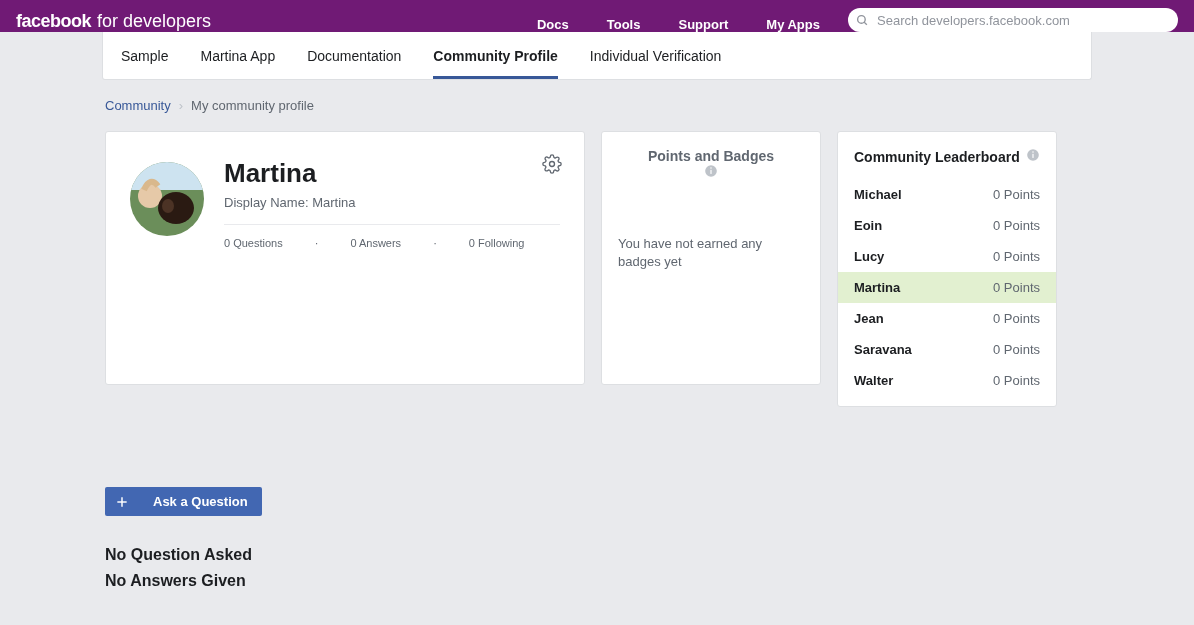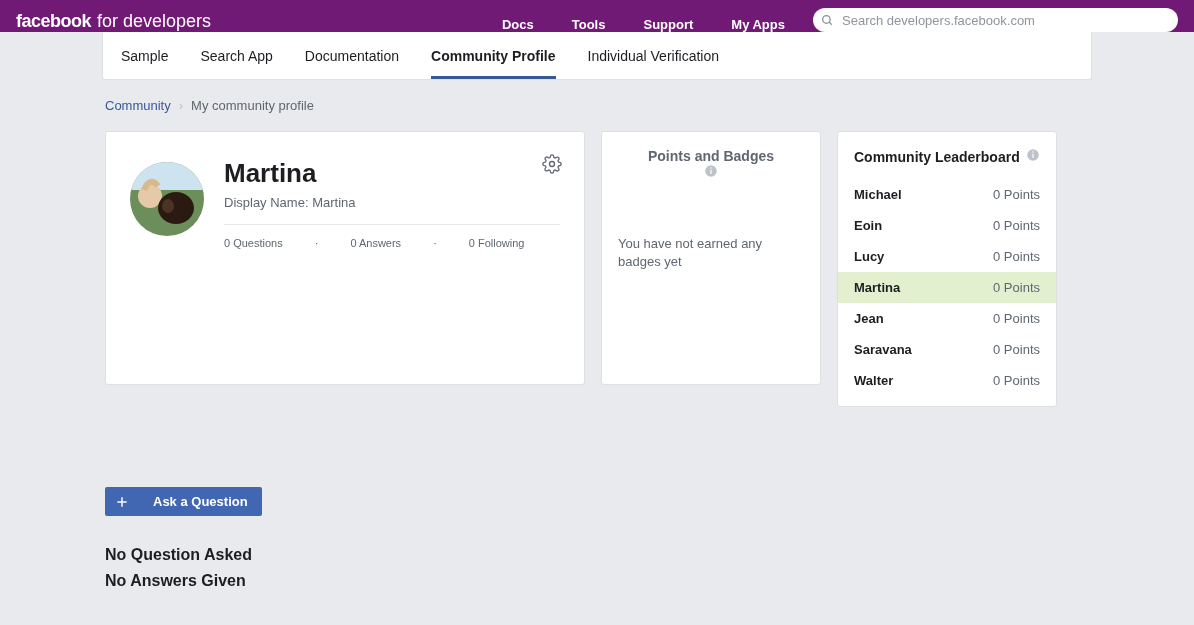--- a/index.html
+++ b/index.html
@@ -5,21 +5,21 @@
     * { margin: 0; padding: 0; box-sizing: border-box; }
     body { font-family: Helvetica, Arial, sans-serif; background: #e9eaed; color: #1c1e21; width: 1194px; }
     
     .topnav { height: 32px; background: #701a75; display: flex; align-items: flex-end; padding: 0 16px; color: #fff; }
     .brand { display: flex; align-items: baseline; gap: 6px; font-size: 18px; }
     .brand-fb { font-weight: 700; letter-spacing: -0.5px; }
     .brand-dev { font-weight: 300; }
     .topnav-spacer { flex: 1; }
     .topnav-links { display: flex; align-items: center; gap: 38px; font-size: 13px; font-weight: 600; }
     .topnav-links a { color: #fff; text-decoration: none; cursor: pointer; }
-    .searchwrap { margin-left: 28px; width: 365px; height: 24px; background: #fff; border-radius: 12px; display: flex; align-items: center; padding: 0 8px; }
+    .searchwrap { margin-left: 28px; width: 330px; height: 24px; background: #fff; border-radius: 12px; display: flex; align-items: center; padding: 0 8px; }
     .searchwrap svg { flex-shrink: 0; }
     .searchwrap input { border: none; outline: none; flex: 1; font-size: 13px; margin-left: 8px; color: #444; }
     .searchwrap input::placeholder { color: #90949c; }
 
     .secnav { width: 990px; margin: 0 auto; background: #fff; border: 1px solid #dddfe2; border-top: none; border-radius: 0 0 3px 3px; height: 48px; display: flex; align-items: center; padding: 0 18px; gap: 32px; }
     .secnav-item { font-size: 14px; color: #1c1e21; cursor: pointer; height: 100%; display: flex; align-items: center; border-bottom: 3px solid transparent; padding-top: 3px; }
     .secnav-item.active { font-weight: 700; border-bottom-color: #385898; }
 
     .crumbs { width: 1000px; margin: 18px auto 0; padding: 0 8px; font-size: 13px; display: flex; align-items: center; gap: 8px; color: #606770; }
     .crumbs a { color: #385898; text-decoration: none; cursor: pointer; }
@@ -76,21 +76,21 @@
     <svg width="13" height="13" viewBox="0 0 24 24" fill="none" stroke="#90949c" stroke-width="2.5">
         <circle cx="10" cy="10" r="7"></circle>
         <line x1="20" y1="20" x2="15" y2="15"></line>
       </svg>
     <input placeholder="Search developers.facebook.com" style="">
   </div>
 </div>
 
 <div class="secnav" id="tabs">
     <div class="secnav-item">Sample</div>
-    <div class="secnav-item">Search App</div>
+    <div class="secnav-item">Martina App</div>
     <div class="secnav-item">Documentation</div>
     <div class="secnav-item active">Community Profile</div>
     <div class="secnav-item">Individual Verification</div>
   </div>
 
 <div class="crumbs">
   <a>Community</a>
   <span class="sep">›</span>
   <span>My community profile</span>
 </div>

